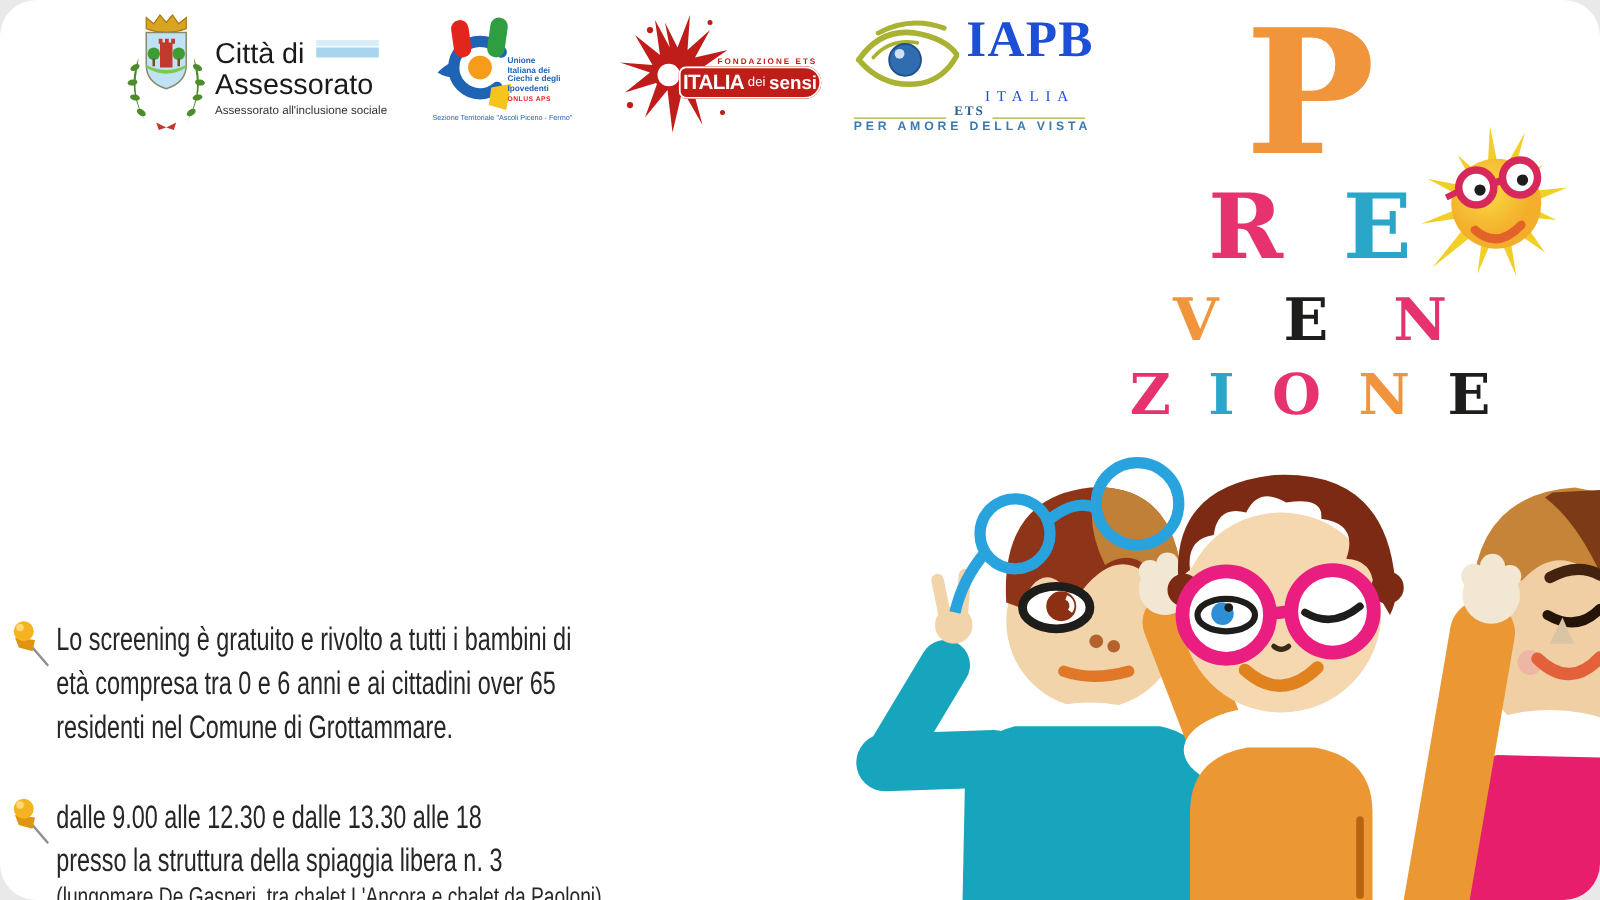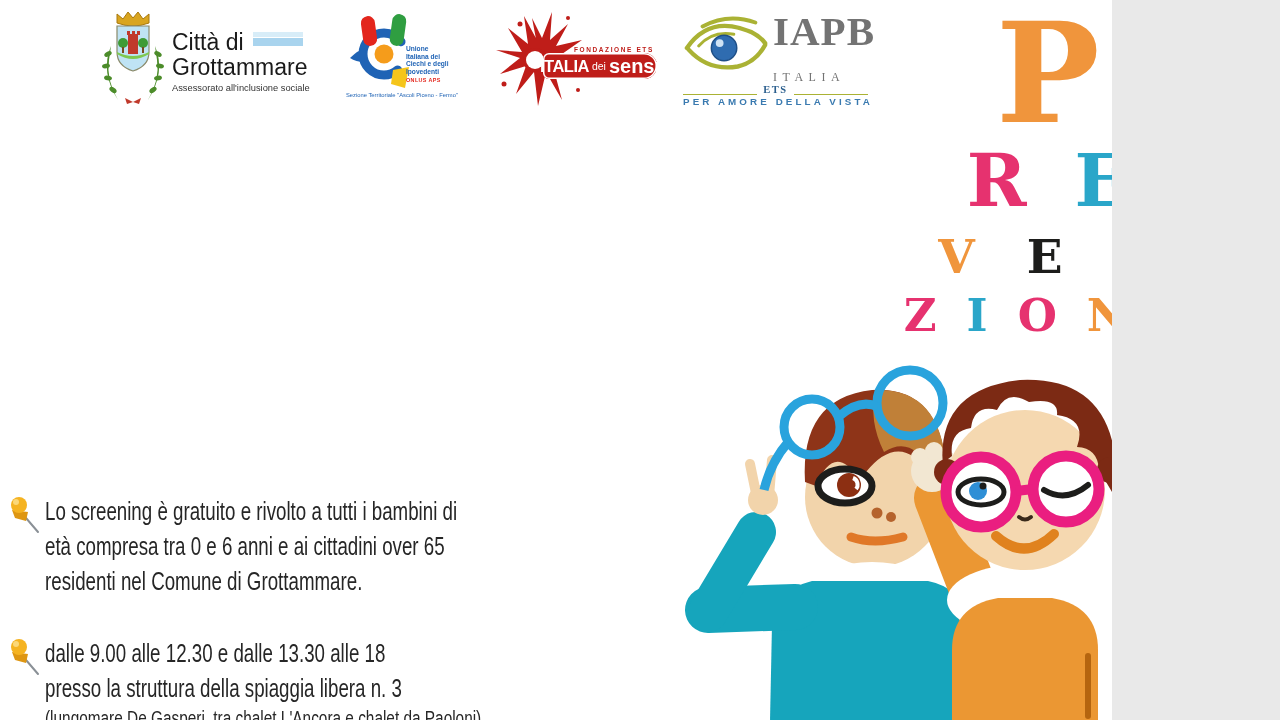--- a/index.html
+++ b/index.html
@@ -1,17 +1,17 @@
 <!DOCTYPE html>
 <html><head>
 <meta charset="utf-8">
 <style>
   html,body{margin:0;padding:0;background:#e9e9e9;}
-  .page{position:relative;width:1112px;height:720px;background:#ffffff;overflow:hidden;
-        font-family:"Liberation Sans",sans-serif;}
+  .page{position:relative;width:1280px;height:720px;background:#ffffff;overflow:hidden;
+        font-family:"Liberation Sans",sans-serif;border-radius:29px;}
   .abs{position:absolute;}
 
   
   .logo-grot{left:96px;top:10px;width:215px;height:100px;}
   .grot-text{position:absolute;left:76px;top:20px;width:140px;color:#1a1a1a;}
   .grot-line{font-size:23px;line-height:25px;white-space:nowrap;}
   .grot-sub{font-size:9.3px;color:#333;margin-top:3px;white-space:nowrap;}
   .grot-flag{position:absolute;left:157px;top:22px;width:50px;}
   .grot-flag .bar1{height:5px;background:#d8edf8;}
   .grot-flag .bar2{height:8px;background:#a9d4ee;margin-top:1px;}
@@ -24,25 +24,25 @@
                color:#1f63b5;font-size:5.8px;white-space:nowrap;}
 
   .logo-off{left:490px;top:10px;width:180px;height:100px;}
   .off-fond{position:absolute;left:84px;top:36px;color:#bf1d19;font-size:6.5px;
             font-weight:bold;letter-spacing:1.6px;white-space:nowrap;}
   .off-banner{position:absolute;left:53px;top:43px;width:114px;height:26px;background:#bf1d19;
               border-radius:6px 13px 13px 6px;box-shadow:inset 0 0 0 1.5px #fff,inset 0 0 0 3px #bf1d19;
               display:flex;align-items:center;justify-content:center;gap:3px;color:#fff;white-space:nowrap;}
   .off-caps{font-size:16.5px;font-weight:bold;letter-spacing:-0.5px;}
   .off-dei{font-size:10.5px;}
-  .off-sensi{font-size:20px;font-weight:bold;}
+  .off-sensi{font-size:15px;font-weight:bold;}
 
   .logo-iapb{left:683px;top:12px;width:192px;height:96px;}
   .iapb-row{display:flex;align-items:flex-start;}
-  .iapb-col{margin-left:4px;color:#737373;font-family:"Liberation Serif",serif;}
+  .iapb-col{margin-left:4px;color:#1d4ed8;font-family:"Liberation Serif",serif;text-align:center;}
   .iapb-acr{font-size:41px;font-weight:bold;line-height:38px;letter-spacing:1px;}
   .iapb-italia{font-size:12px;letter-spacing:5.5px;line-height:22px;margin-top:16px;}
   .iapb-ets-row{position:absolute;left:0;top:72px;width:185px;display:flex;align-items:flex-end;}
   .iapb-ets-row .ln{flex:1;height:0;border-top:1.6px solid #aab234;}
   .iapb-ets{margin:0 6px;color:#2b5f8e;font-family:"Liberation Serif",serif;
             font-size:10.5px;font-weight:bold;letter-spacing:1.5px;}
   .iapb-tag{position:absolute;left:0;top:84px;width:192px;color:#3a7ab0;font-size:9.8px;
             font-weight:bold;letter-spacing:3.1px;white-space:nowrap;}
 
   
@@ -104,21 +104,21 @@
         <rect x="36" y="21" width="3" height="4" fill="#c0392b"></rect>
         <rect x="41" y="21" width="3" height="4" fill="#c0392b"></rect>
       <circle cx="27" cy="33" r="5" fill="#3f9b35"></circle>
         <rect x="26" y="37" width="2" height="6" fill="#7a4a1a"></rect>
       <circle cx="47" cy="33" r="5" fill="#3f9b35"></circle>
         <rect x="46" y="37" width="2" height="6" fill="#7a4a1a"></rect>
       <path d="M 29 88 L 37 92 L 45 88 L 43 94 L 37 92 L 31 94 Z" fill="#c0392b"></path>
     </svg>
     <div class="grot-text">
       <div class="grot-line">Città di</div>
-      <div class="grot-line">Grottammare</div>
+      <div class="grot-line">Assessorato</div>
       <div class="grot-sub">Assessorato all'inclusione sociale</div>
     </div>
     <div class="grot-flag">
         <div class="bar1"></div>
         <div class="bar2"></div>
       </div>
   </div>
 
   <div class="abs logo-uici">
     <svg width="80" height="80" viewBox="0 0 80 80">

